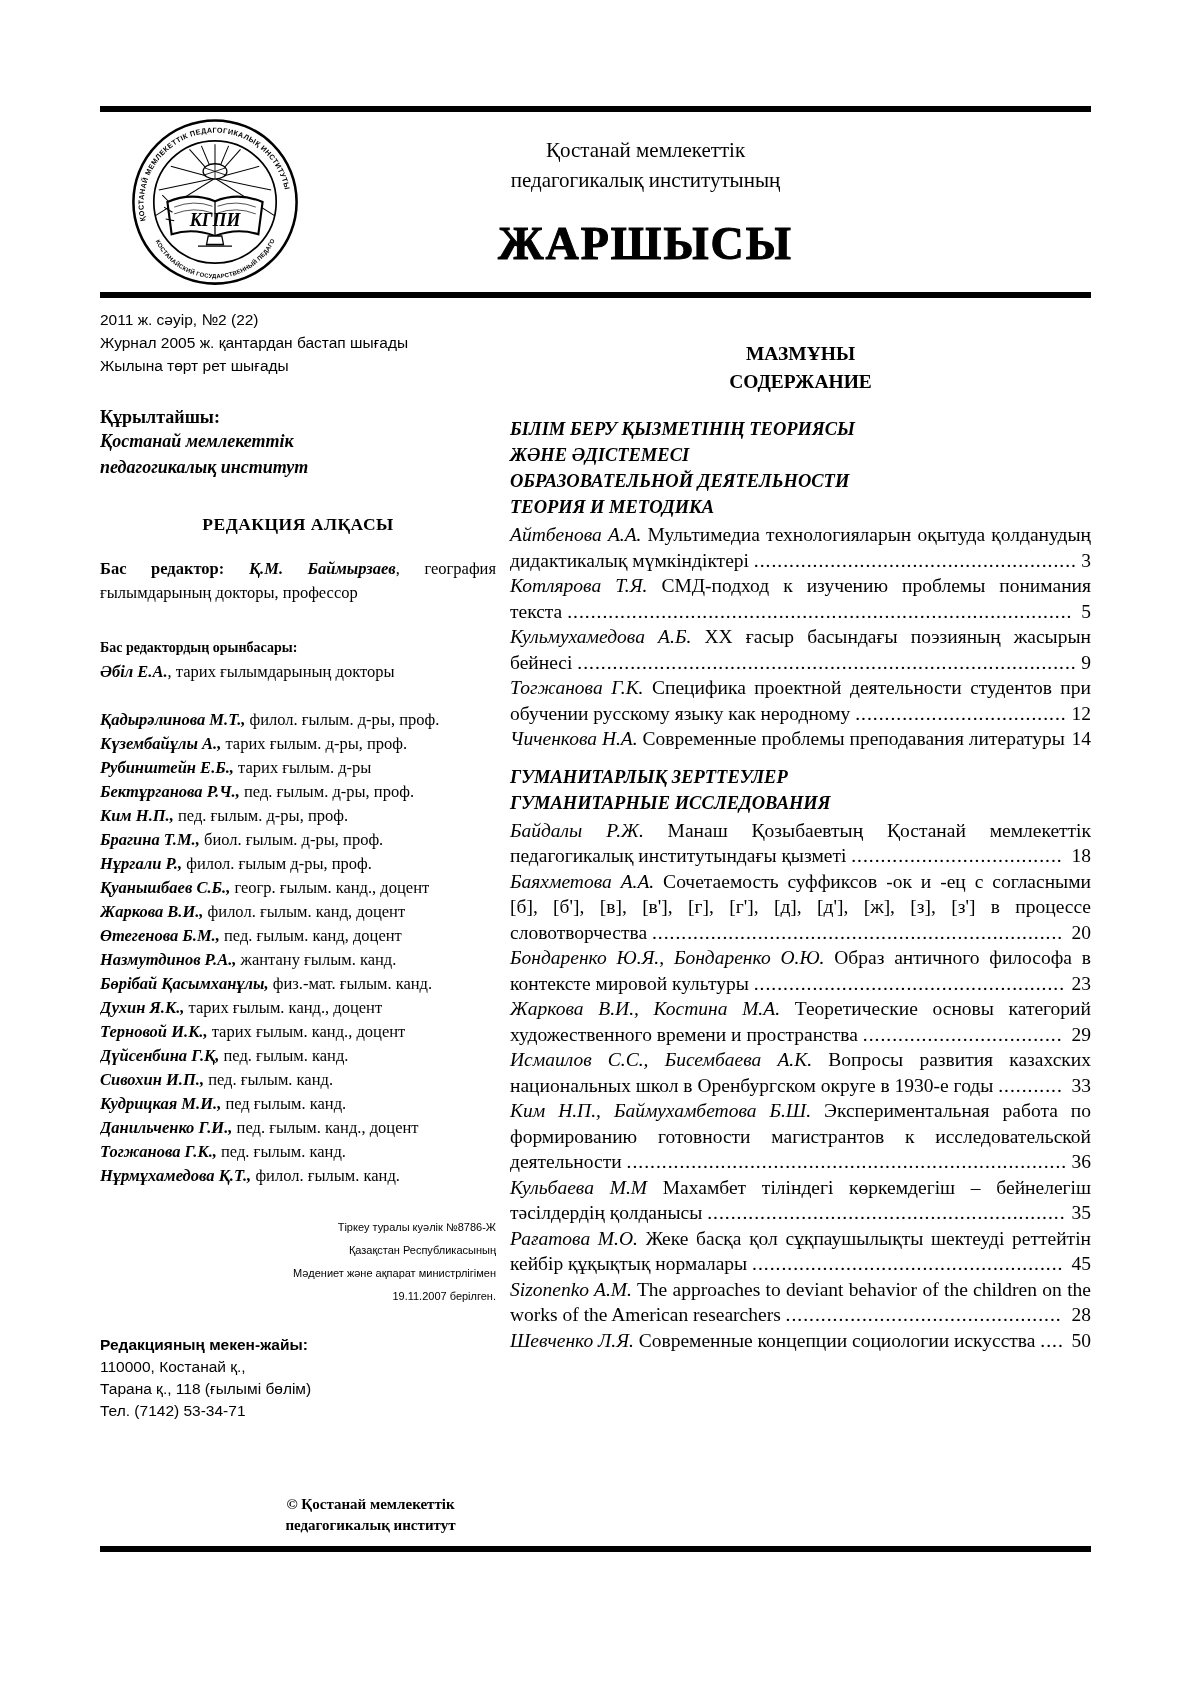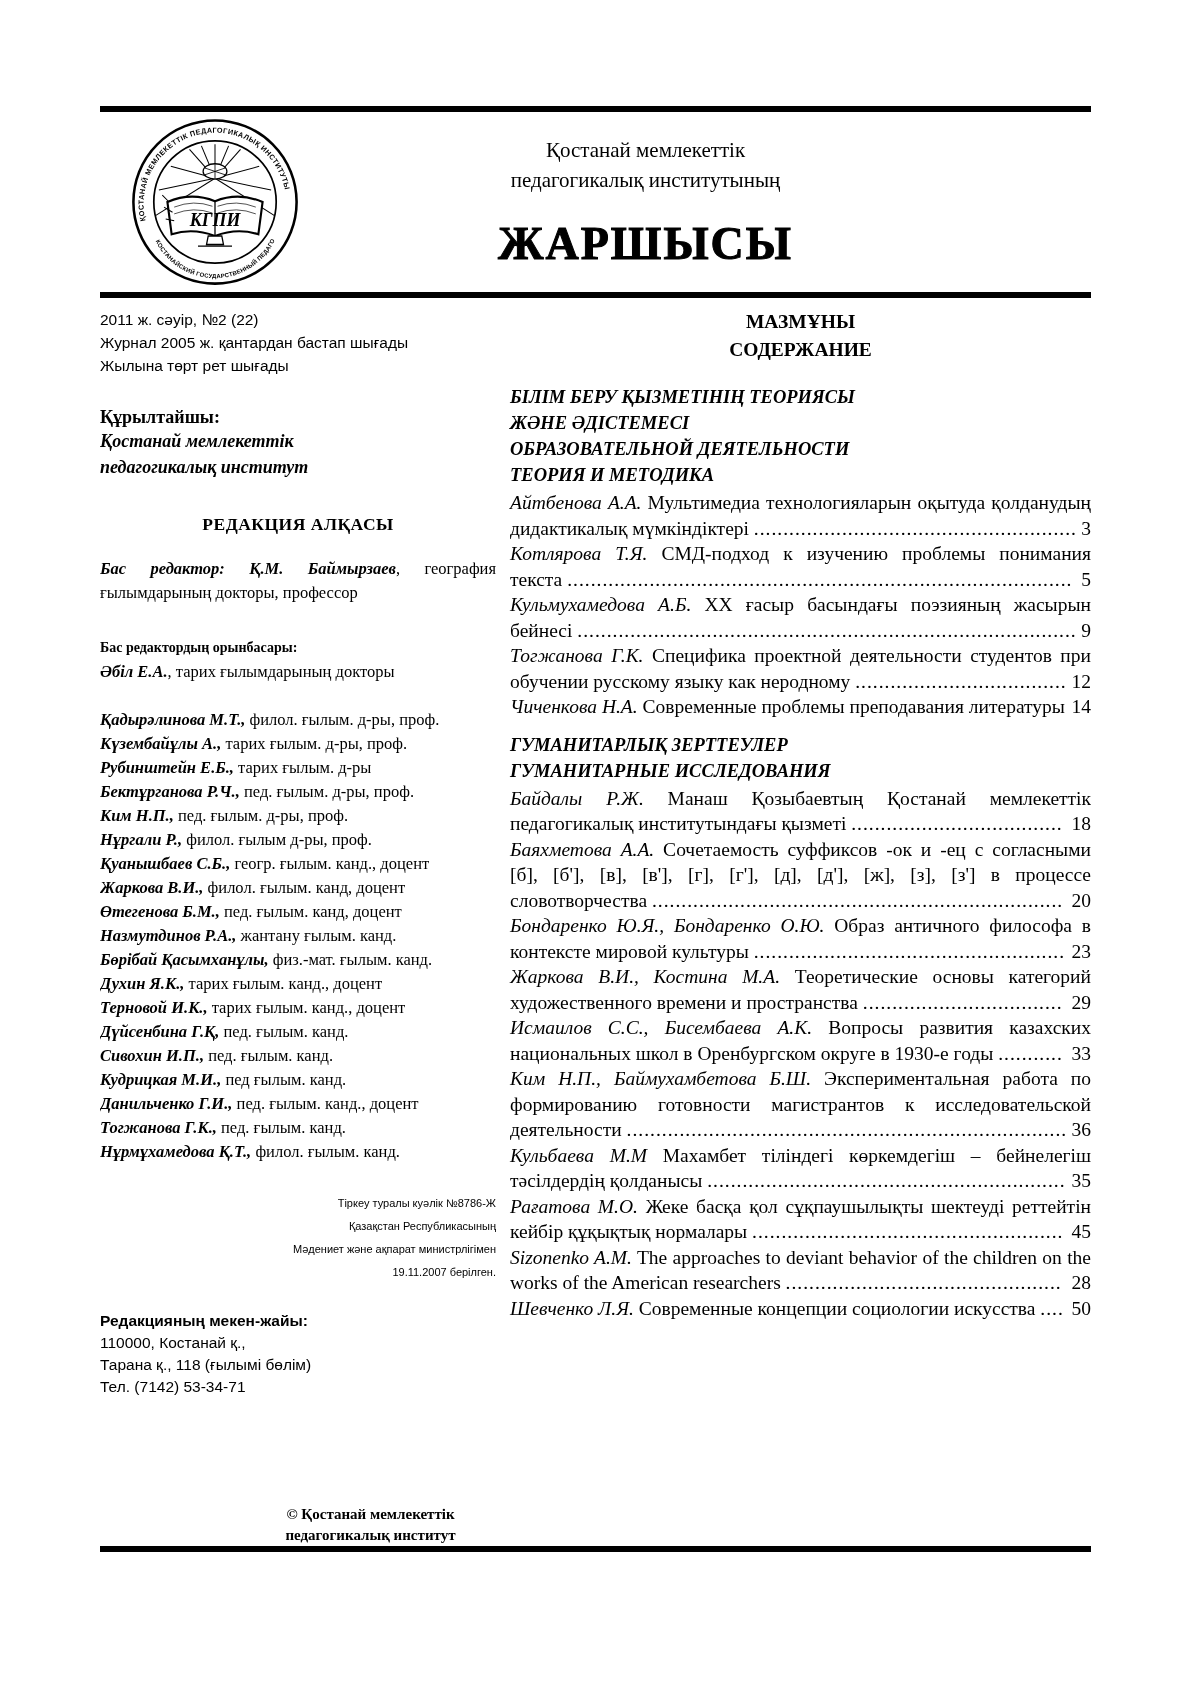--- a/index.html
+++ b/index.html
@@ -19,34 +19,34 @@
   .body{margin:0 100px;height:1238px;display:flex;padding-top:10px;overflow:hidden;}
   .col-left{width:396px;display:flex;flex-direction:column;}
   .col-right{flex:1;padding-left:14px;}
   
   .sans{font-family:"Liberation Sans","DejaVu Sans",sans-serif;}
   .issue-line{font-size:15.5px;line-height:23px;}
   .founder-label{margin-top:30px;font-size:18px;font-weight:bold;}
   .founder-line{font-size:18px;font-weight:bold;font-style:italic;line-height:26px;}
   .board-title{margin:34px 0 22px;text-align:center;font-weight:bold;font-size:17.5px;letter-spacing:.5px;}
   .chief{margin:0;font-size:16.5px;line-height:24px;text-align:justify;}
-  .b{font-weight:bold;font-style:italic;}
+  .b{font-weight:bold;}
   .bi{font-weight:bold;font-style:italic;}
   .deputy-label{margin-top:31px;font-size:14px;font-weight:bold;line-height:24px;}
   .deputy{margin:0;font-size:16.5px;line-height:24px;}
   .members{margin-top:24px;}
   .member{font-size:16.5px;line-height:24px;text-align:justify;}
   .member-name{font-weight:bold;font-style:italic;}
   .registration{margin-top:28px;text-align:right;font-size:11px;line-height:23px;}
   .address{margin-top:26px;font-size:15.5px;line-height:22px;}
   .address-label{font-weight:bold;}
-  .copyright{margin-top:auto;align-self:flex-end;width:235px;margin-right:8px;padding-bottom:0;
+  .copyright{margin-top:auto;align-self:flex-end;width:235px;margin-right:8px;padding-bottom:10px;
              text-align:center;font-size:15px;font-weight:bold;line-height:21px;}
   
-  .toc-title{text-align:center;font-weight:bold;font-size:19.5px;line-height:28px;margin-bottom:20px;}
+  .toc-title{text-align:center;font-weight:bold;font-size:19.5px;line-height:28px;margin-bottom:20px;margin-top:32px;}
   .toc-section{font-weight:bold;font-style:italic;font-size:18.5px;line-height:26px;margin:12px 0 2px;}
   .toc-entry{position:relative;font-size:19.5px;line-height:25.5px;text-align:justify;}
   .toc-authors{font-style:italic;}
   .toc-leader{letter-spacing:1px;}
   .toc-page{position:absolute;right:0;bottom:0;}
 </style>
 </head>
 <body>
 
 <div class="page">
@@ -127,20 +127,21 @@
       <p class="deputy">
         <span class="bi">Әбіл Е.А.</span><span>, тарих ғылымдарының докторы</span>
       </p>
 
       <div class="members">
           <div class="member"><span class="member-name">Қадырәлинова М.Т.,</span><span> филол. ғылым. д-ры, проф.</span></div>
           <div class="member"><span class="member-name">Күзембайұлы А.,</span><span> тарих ғылым. д-ры, проф.</span></div>
           <div class="member"><span class="member-name">Рубинштейн Е.Б.,</span><span> тарих ғылым. д-ры</span></div>
           <div class="member"><span class="member-name">Бектұрганова Р.Ч.,</span><span> пед. ғылым. д-ры, проф.</span></div>
           <div class="member"><span class="member-name">Ким Н.П.,</span><span> пед. ғылым. д-ры, проф.</span></div>
+          <div class="member"><span class="member-name">Брагина Т.М.,</span><span> биол. ғылым. д-ры, проф.</span></div>
           <div class="member"><span class="member-name">Нұргали Р.,</span><span> филол. ғылым д-ры, проф.</span></div>
           <div class="member"><span class="member-name">Қуанышбаев С.Б.,</span><span> геогр. ғылым. канд., доцент</span></div>
           <div class="member"><span class="member-name">Жаркова В.И.,</span><span> филол. ғылым. канд, доцент</span></div>
           <div class="member"><span class="member-name">Өтегенова Б.М.,</span><span> пед. ғылым. канд, доцент</span></div>
           <div class="member"><span class="member-name">Назмутдинов Р.А.,</span><span> жантану ғылым. канд.</span></div>
           <div class="member"><span class="member-name">Бөрібай Қасымханұлы,</span><span> физ.-мат. ғылым. канд.</span></div>
           <div class="member"><span class="member-name">Духин Я.К.,</span><span> тарих ғылым. канд., доцент</span></div>
           <div class="member"><span class="member-name">Терновой И.К.,</span><span> тарих ғылым. канд., доцент</span></div>
           <div class="member"><span class="member-name">Дүйсенбина Г.Қ,</span><span> пед. ғылым. канд.</span></div>
           <div class="member"><span class="member-name">Сивохин И.П.,</span><span> пед. ғылым. канд.</span></div>

